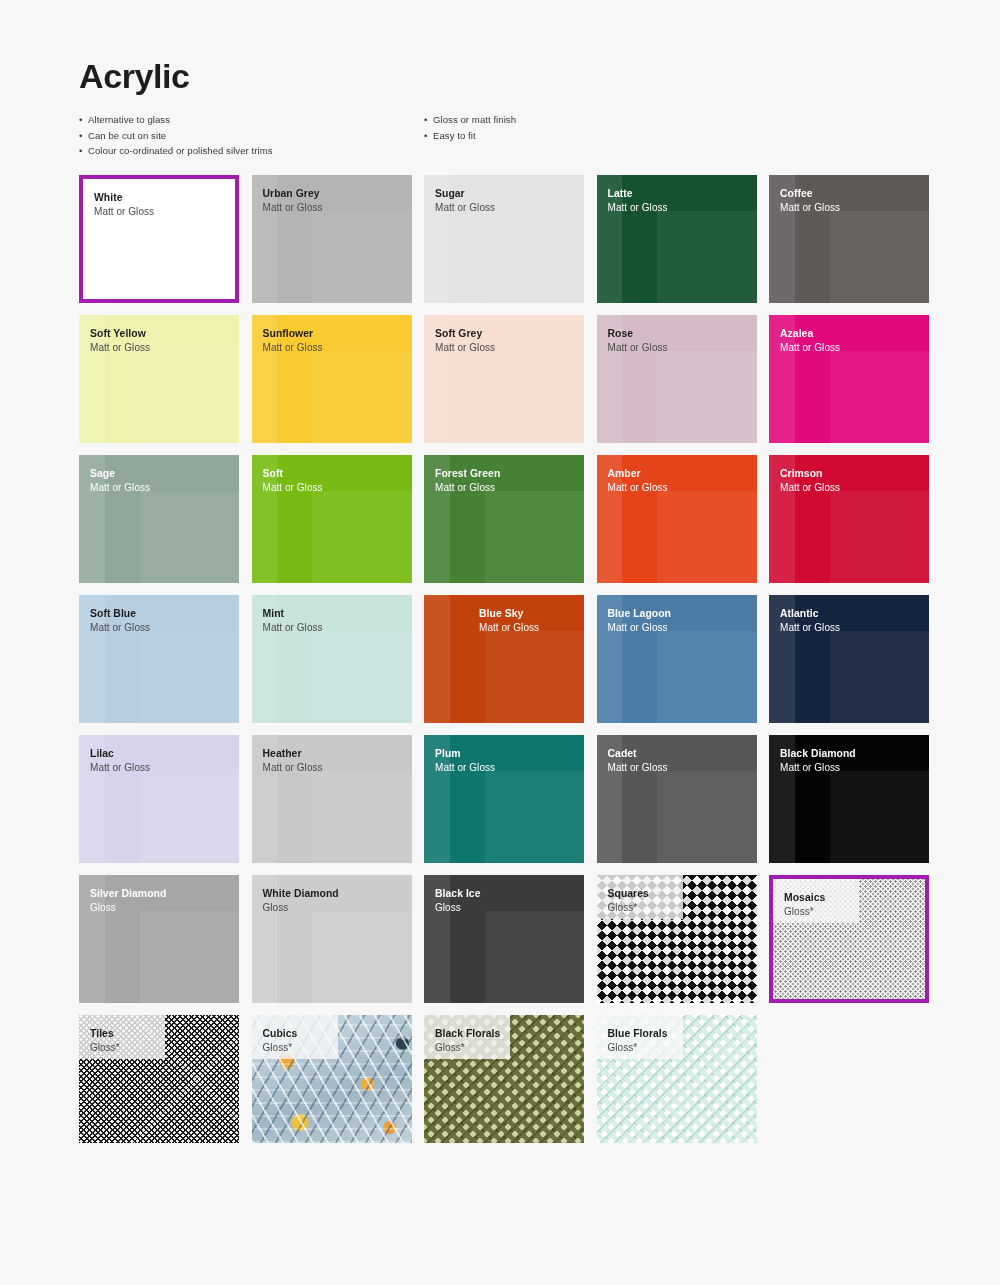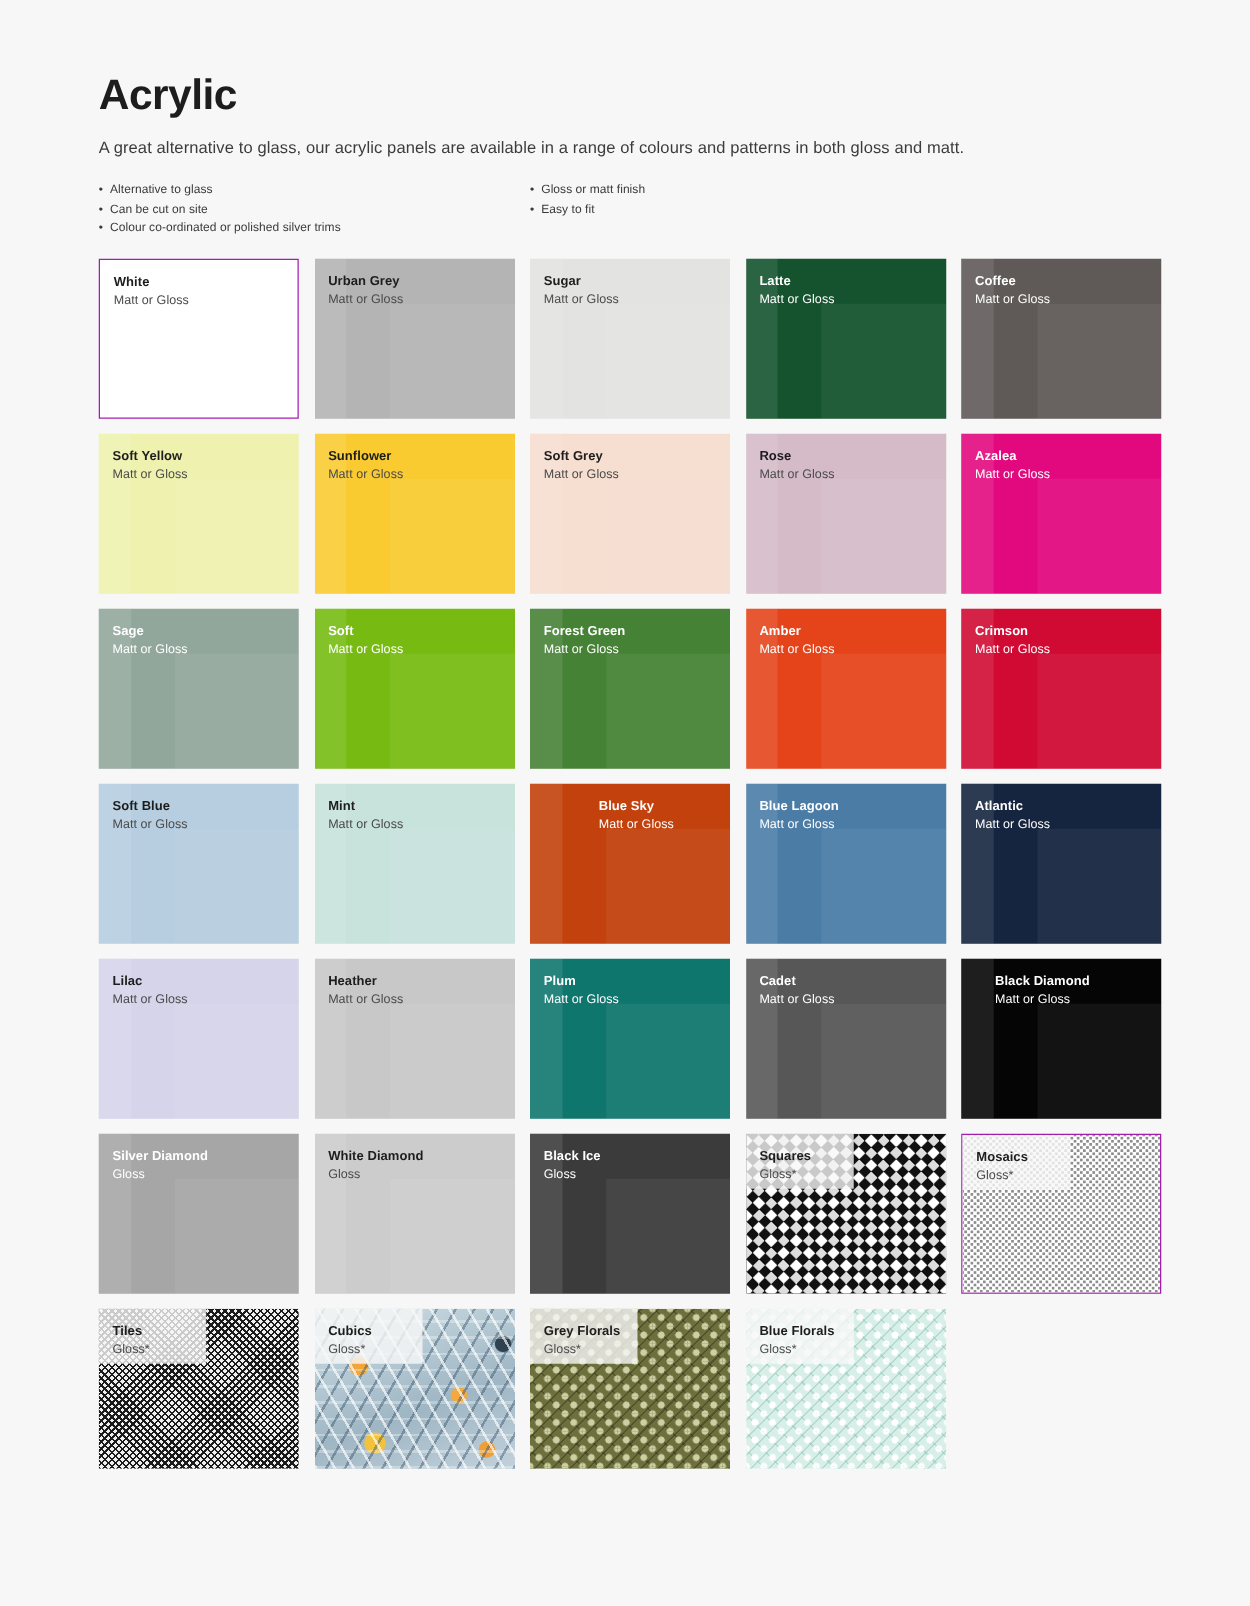--- a/index.html
+++ b/index.html
@@ -87,21 +87,21 @@
   }
   .swatch .fin {
     font-size: 10px;
     line-height: 1.35;
     margin-top: 1px;
     letter-spacing: 0.05px;
   }
   .dark .nm, .dark .fin { color: #ffffff; }
   .light .nm { color: #1d1d1d; }
   .light .fin { color: #4a4a4a; }
-  .bordered { border: 1px solid #a21caf; }
+  .bordered { border: 4px solid #a21caf; }
 
   
   .sheen {
     position: absolute;
     z-index: 1;
     pointer-events: none;
   }
   .sheen.br {
     right: 0; bottom: 0;
     width: 62%; height: 72%;
@@ -193,21 +193,20 @@
     margin-top: 40px;
   }
 </style>
 </head>
 <body>
 
 <div class="page">
   <div class="content">
 
     <h1 class="title">Acrylic</h1>
-    <p class="subtitle">A great alternative to glass, our acrylic panels are available in a range of colours and patterns in both gloss and matt.</p>
 
     <div class="bullets">
       <div class="bullet-col">
         <div class="bullet">
             <span class="dot">•</span>
             <span>Alternative to glass</span>
           </div>
         <div class="bullet">
             <span class="dot">•</span>
             <span>Can be cut on site</span>
@@ -415,21 +414,21 @@
           </div>
         </div>
         <div class="swatch dark" style="background: rgb(87, 87, 87);">
           <div class="sheen br"></div>
           <div class="sheen tintL"></div>
           <div class="labels">
             <div class="nm">Cadet</div>
             <div class="fin">Matt or Gloss</div>
           </div>
         </div>
-        <div class="swatch dark" style="background: rgb(5, 5, 5); padding-left: 16px;">
+        <div class="swatch dark" style="background: rgb(5, 5, 5);">
           <div class="sheen br"></div>
           <div class="sheen tintL"></div>
           <div class="labels">
             <div class="nm">Black Diamond</div>
             <div class="fin">Matt or Gloss</div>
           </div>
         </div>
         <div class="swatch dark" style="background: rgb(166, 166, 166);">
           <div class="sheen br"></div>
           <div class="sheen tintL"></div>
@@ -483,21 +482,21 @@
           <div class="plate"></div>
           <div class="labels">
             <div class="nm">Cubics</div>
             <div class="fin">Gloss*</div>
           </div>
         </div>
         <div class="swatch light">
           <div class="pat pat-blackflorals"></div>
           <div class="plate"></div>
           <div class="labels">
-            <div class="nm">Grey Florals</div>
+            <div class="nm">Black Florals</div>
             <div class="fin">Gloss*</div>
           </div>
         </div>
         <div class="swatch light">
           <div class="pat pat-bluflorals"></div>
           <div class="plate"></div>
           <div class="labels">
             <div class="nm">Blue Florals</div>
             <div class="fin">Gloss*</div>
           </div>

